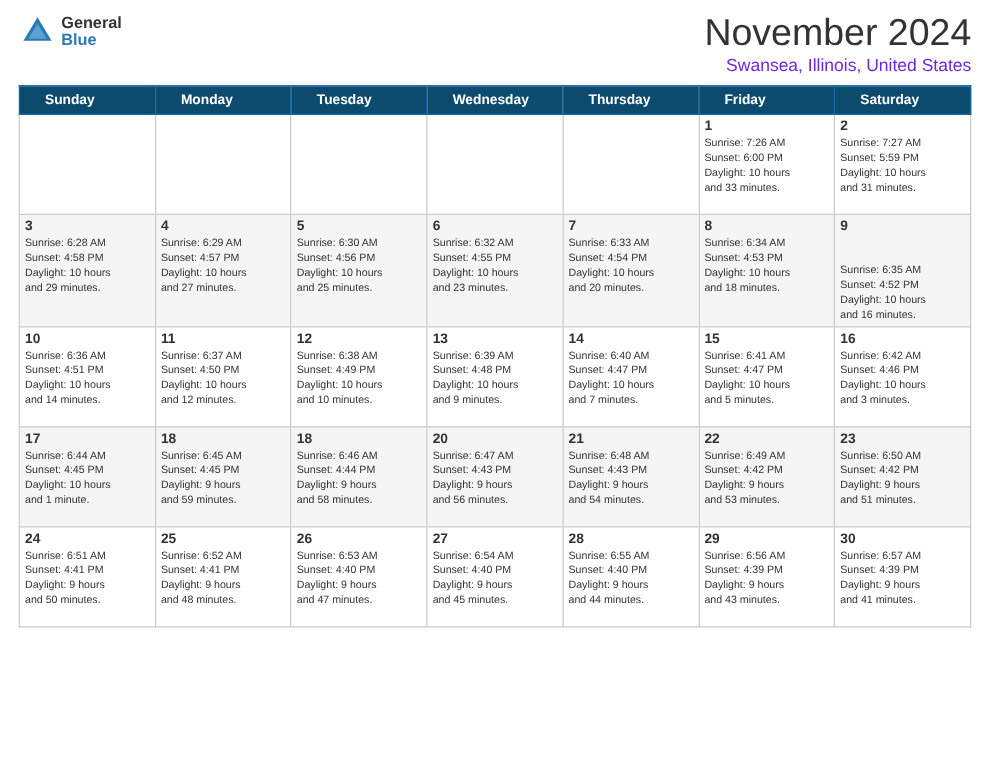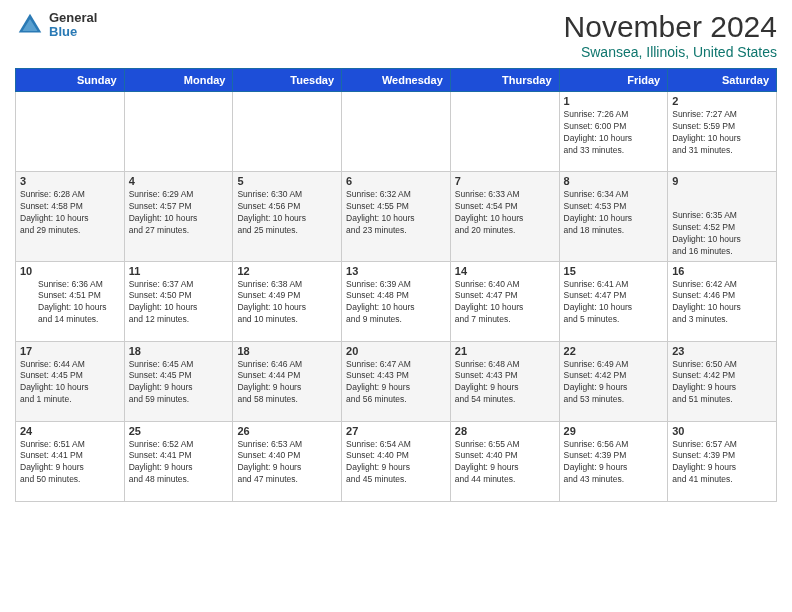--- a/index.html
+++ b/index.html
@@ -42,34 +42,34 @@
     .title-block {
       text-align: right;
     }
     .month-title {
       font-size: 30px;
       font-weight: normal;
       color: #333;
     }
     .location {
       font-size: 14px;
-      color: #0f766e;
+      color: #6d28d9;
     }
     .calendar {
       width: 100%;
       border-collapse: collapse;
       table-layout: fixed;
     }
     .calendar th {
-      background-color: #1d4ed8;
+      background-color: #0c4a6e;
       color: #fff;
       font-size: 11px;
       font-weight: bold;
-      padding: 5px 7px;
-      text-align: right;
+      padding: 5px 20px;
+      text-align: left;
       border: 1px solid #1a6aa5;
     }
     .calendar td {
       border: 1px solid #ccc;
       vertical-align: top;
       padding: 3px 4px;
       font-size: 9px;
       color: #333;
       height: 80px;
       background: #fff;
@@ -192,21 +192,21 @@
             <span class="day-num">9</span>
             <div class="day-info" style="white-space: pre-line; margin-top: 23px;">Sunrise: 6:35 AM
 Sunset: 4:52 PM
 Daylight: 10 hours
 and 16 minutes.</div>
           </td>
         </tr>
         <tr>
           <td>
             <span class="day-num">10</span>
-            <div class="day-info" style="white-space: pre-line; margin-left: 18px;">Sunrise: 6:36 AM
+            <div class="day-info" style="white-space: pre-line;">Sunrise: 6:36 AM
 Sunset: 4:51 PM
 Daylight: 10 hours
 and 14 minutes.</div>
           </td>
           <td>
             <span class="day-num">11</span>
             <div class="day-info" style="white-space: pre-line;">Sunrise: 6:37 AM
 Sunset: 4:50 PM
 Daylight: 10 hours
 and 12 minutes.</div>

